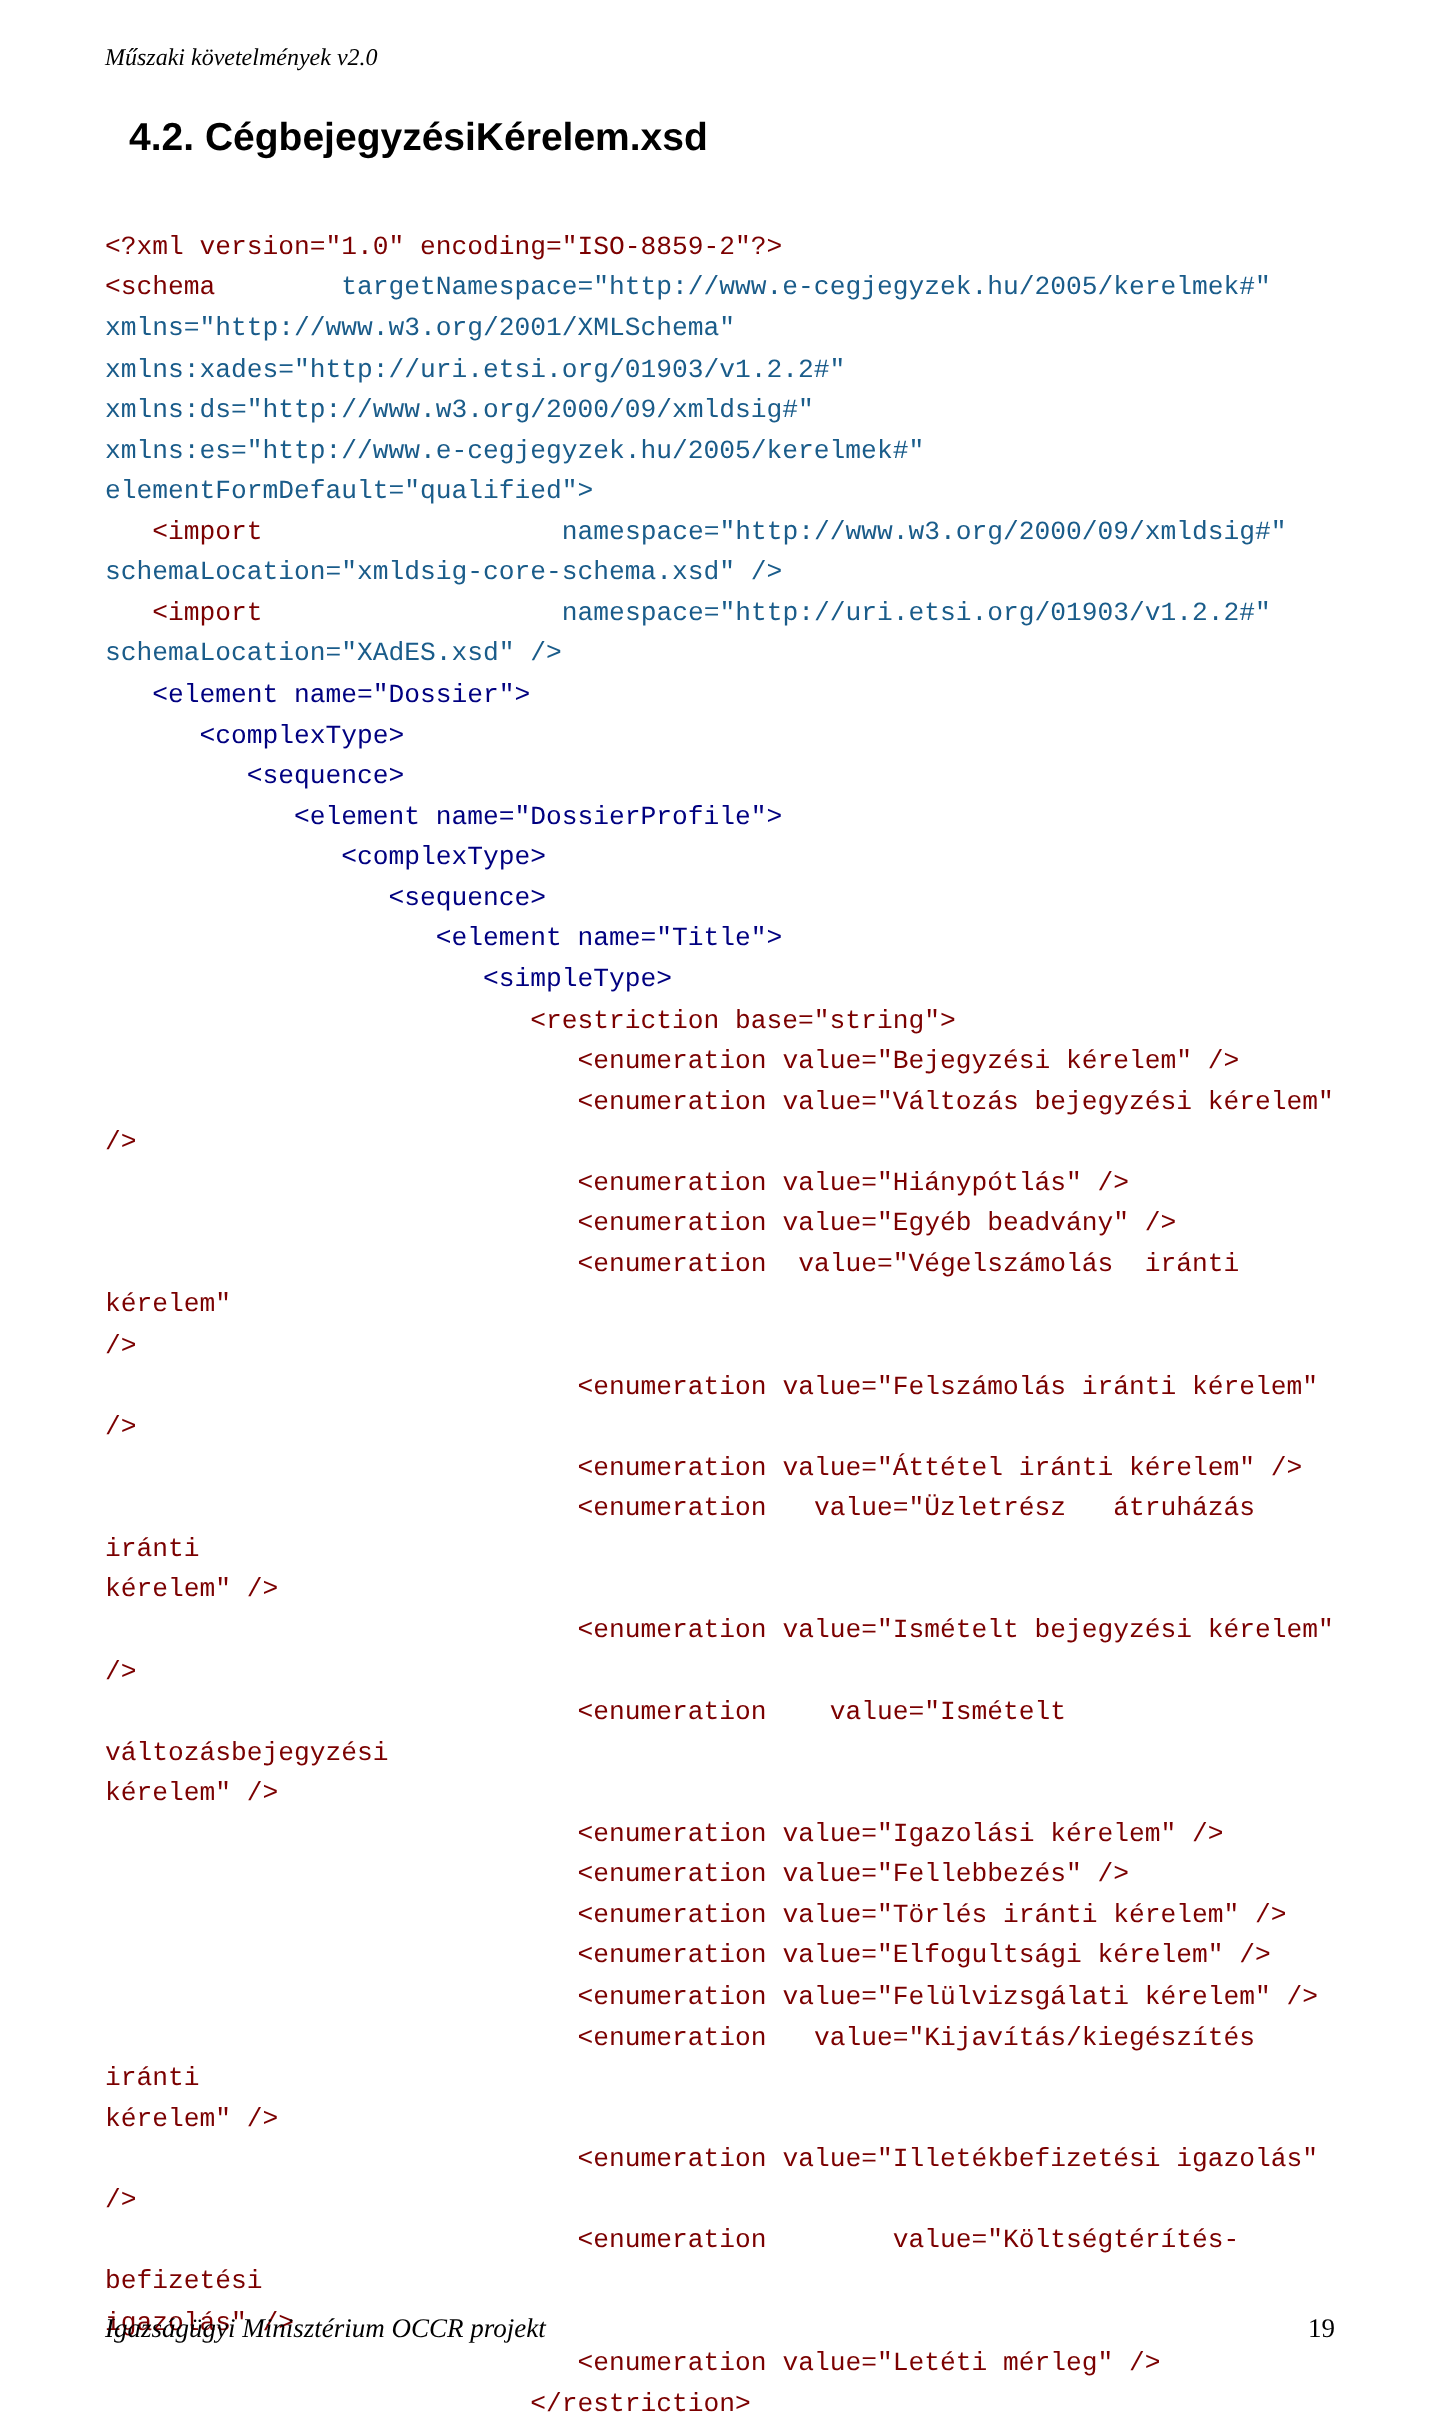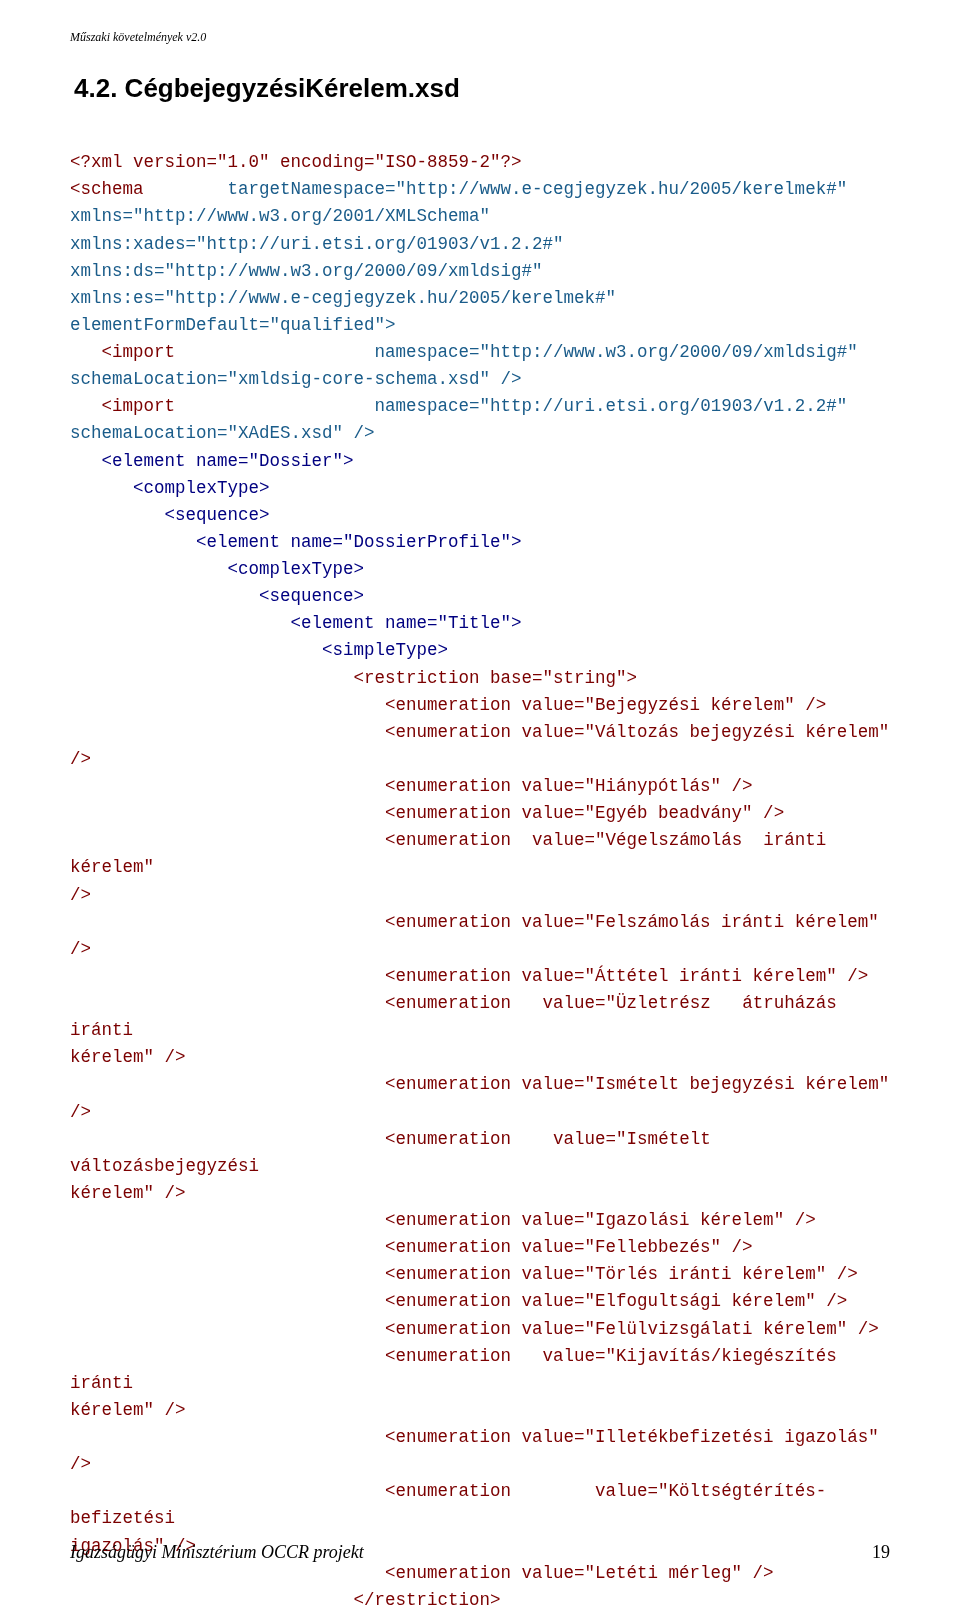--- a/index.html
+++ b/index.html
@@ -9,28 +9,28 @@
     height: 1608px;
     background: #fff;
     font-family: "Times New Roman", Times, serif;
     color: #000;
     position: relative;
     box-sizing: border-box;
     padding: 30px 70px 40px 70px;
   }
   .header {
     font-style: italic;
-    font-size: 12px;
+    font-size: 16px;
     margin-bottom: 28px;
   }
   h2.section {
     font-family: Arial, Helvetica, sans-serif;
     font-weight: bold;
     font-size: 26px;
-    margin: 0 0 18px 4px;
+    margin: 0 0 18px 16px;
   }
   .code {
     font-family: "Courier New", Courier, monospace;
     font-size: 17.5px;
     line-height: 1.55;
     white-space: pre-wrap;
     word-break: break-word;
   }
   .t-kw { color: #7b0000; }   
   .t-el { color: #000080; }   

